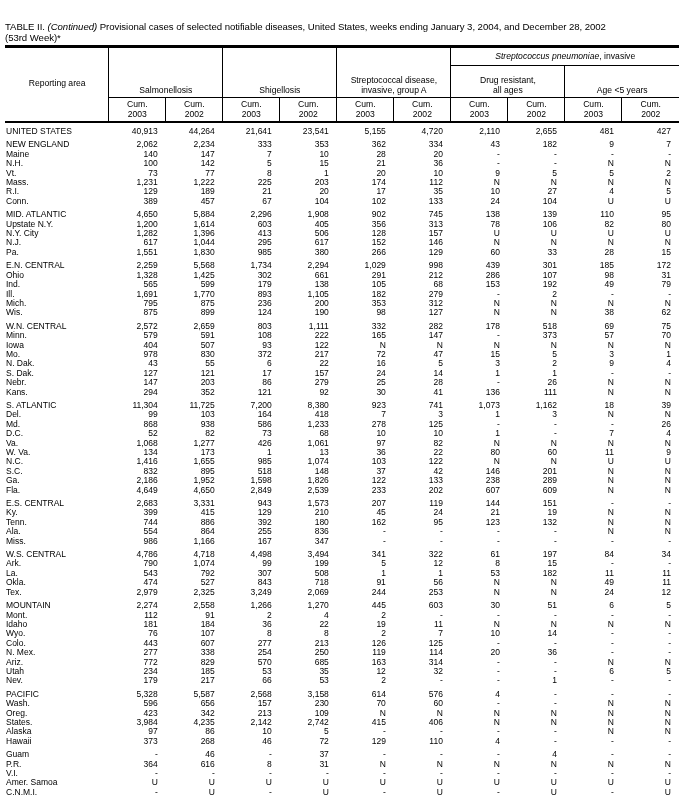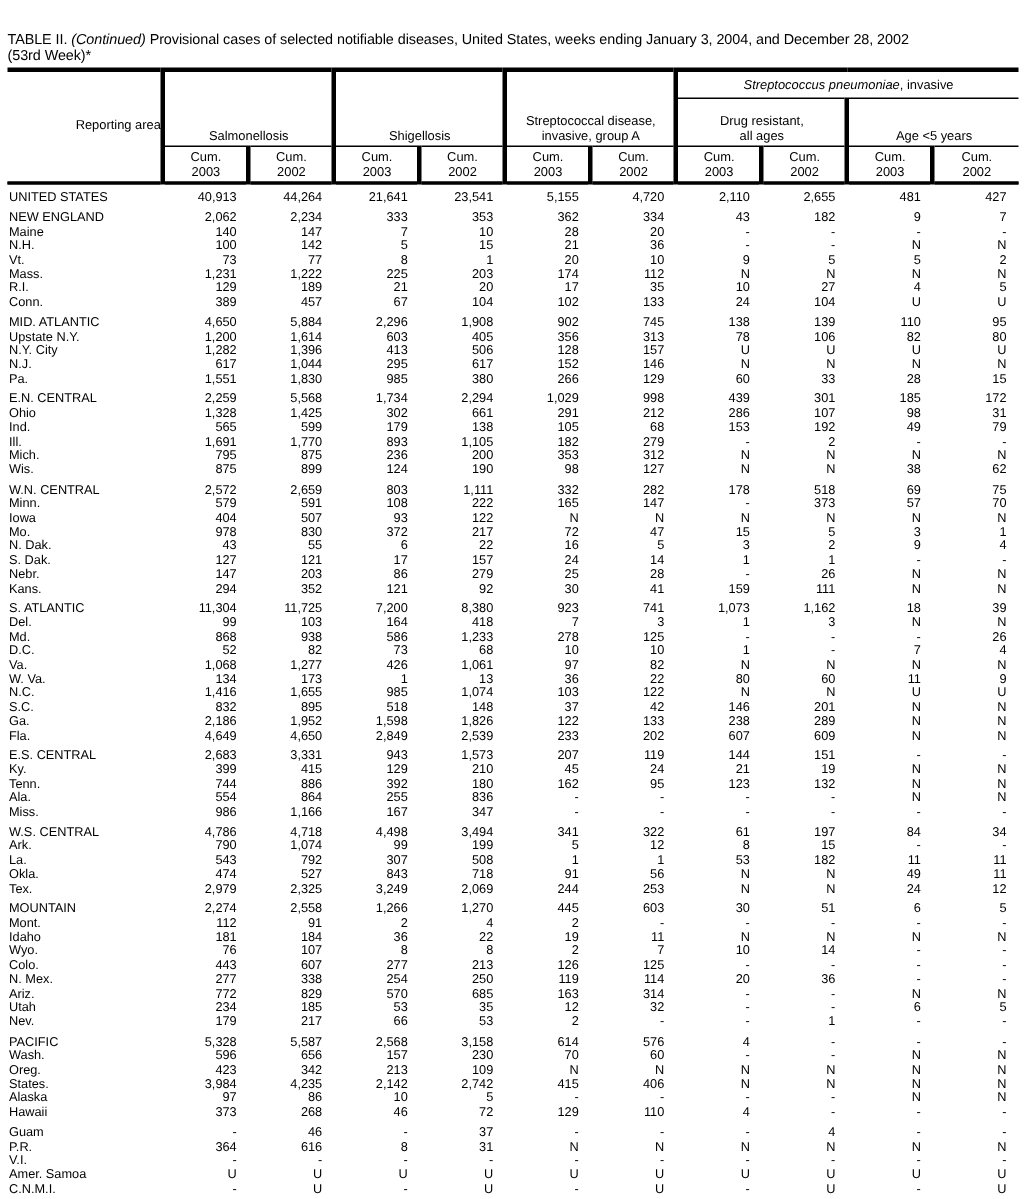--- a/index.html
+++ b/index.html
@@ -33,26 +33,26 @@
   col.c-num  { width: 8.46%; }
   thead th {
     font-weight: normal;
     font-size: 8.6px;
     line-height: 9.5px;
     text-align: center;
     padding: 0;
     vertical-align: bottom;
   }
   th.area-hdr {
-    text-align: right;
+    text-align: center;
     vertical-align: bottom;
     padding: 0 0 2px 1px;
     border-bottom: 2px solid #000;
   }
-  .bl { border-left: 3px solid #000000; }
+  .bl { border-left: 1px solid #000000; }
   .bb { border-bottom: 1px solid #000; }
   tr.hdr-top th { height: 17px; vertical-align: middle; }
   tr.hdr-top th.super { font-size: 8.6px; }
   .super .it { font-style: italic; }
   tr.hdr-groups th { height: 29px; padding-bottom: 2px; }
   tr.hdr-subcols th {
     height: 21px;
     border-bottom: 2px solid #000;
     vertical-align: middle;
     padding: 1px 0;
@@ -519,21 +519,21 @@
           <td>N</td>
         </tr>
         <tr>
           <td class="area">Kans.</td>
           <td>294</td>
           <td>352</td>
           <td>121</td>
           <td>92</td>
           <td>30</td>
           <td>41</td>
-          <td>159</td>
+          <td>136</td>
           <td>111</td>
           <td>N</td>
           <td>N</td>
         </tr>
         <tr class="sect-start">
           <td class="area">S. ATLANTIC</td>
           <td>11,304</td>
           <td>11,725</td>
           <td>7,200</td>
           <td>8,380</td>

